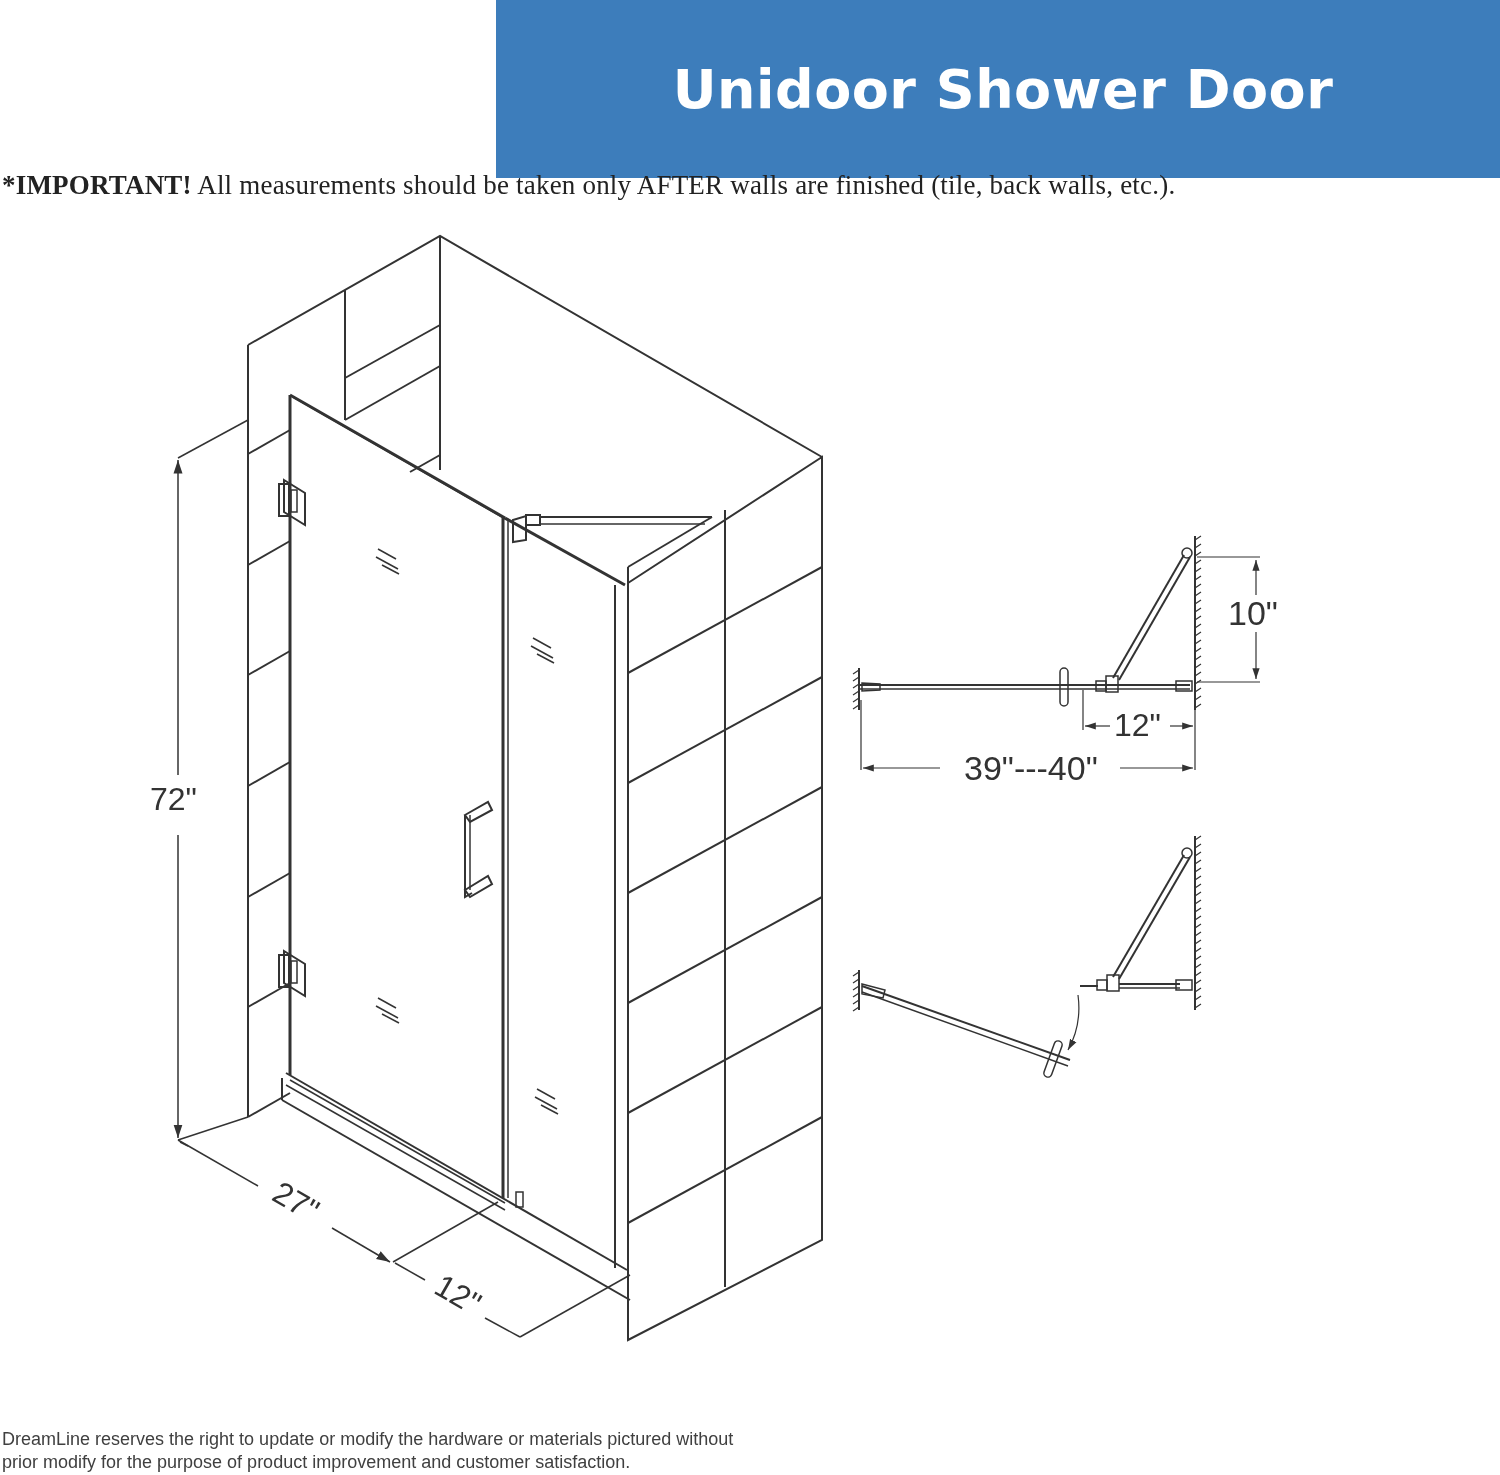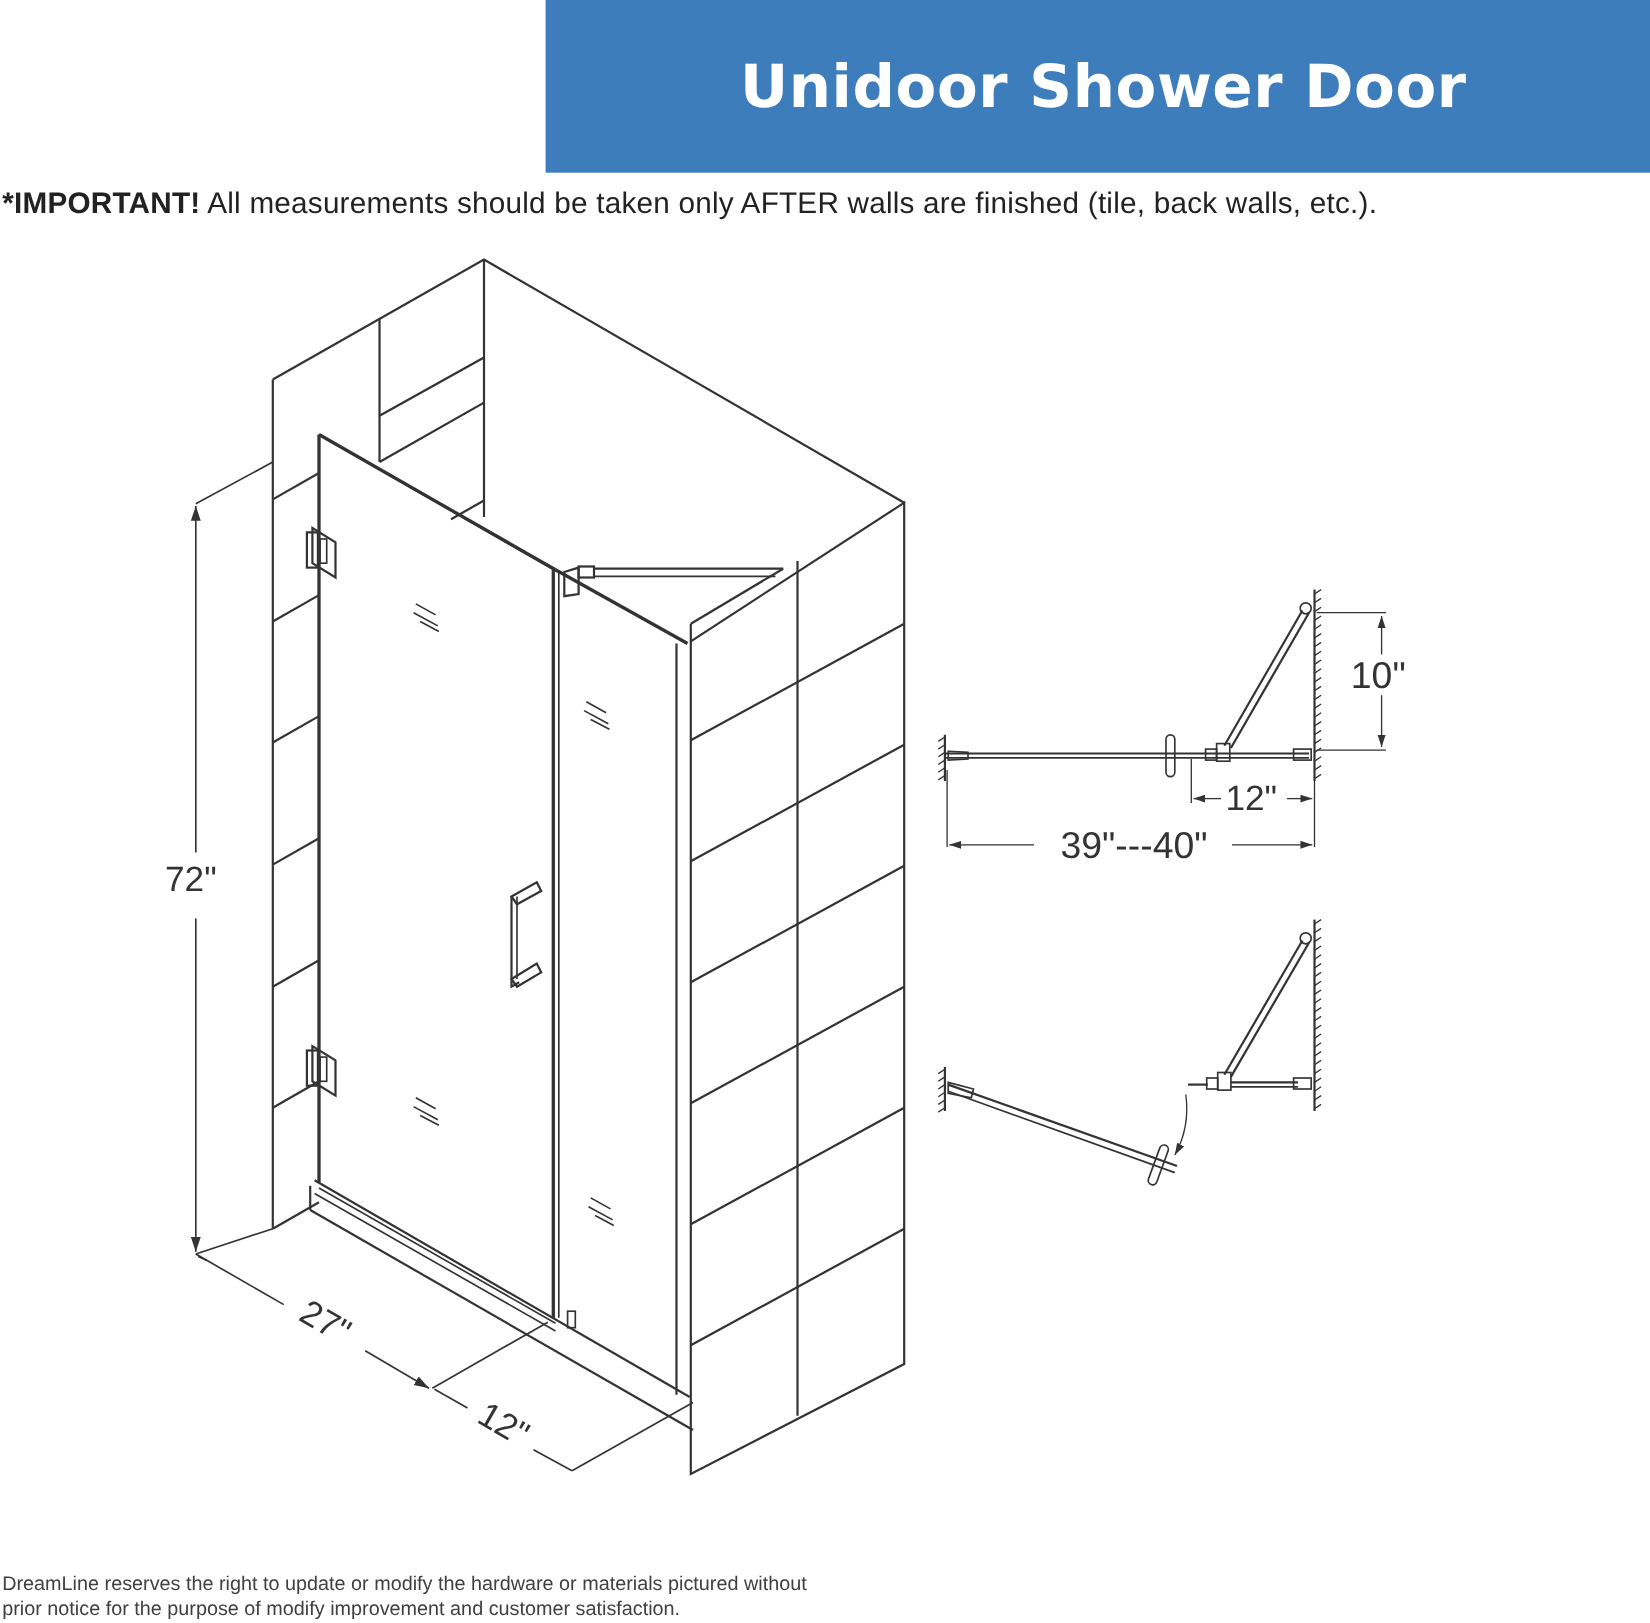--- a/index.html
+++ b/index.html
@@ -1,23 +1,23 @@
 <!DOCTYPE html>
 <html><head>
 <meta charset="utf-8">
 <style>
   html, body { margin: 0; padding: 0; background: #ffffff; }
   body { width: 1500px; height: 1475px; position: relative; overflow: hidden;
          font-family: "Liberation Sans", sans-serif; color: #222; }
-  .banner { position: absolute; left: 496px; top: 0; width: 1004px; height: 157px;
+  .banner { position: absolute; left: 496px; top: 0; width: 1004px; height: 178px;
             background: #3d7dbb; display: flex; align-items: center; justify-content: center; }
   .banner-title { color: #fff; font-family: "DejaVu Sans", sans-serif; font-weight: bold;
                   font-size: 54px; letter-spacing: 0.5px; margin-left: 10px; }
   .notice { position: absolute; left: 2px; top: 170px; font-size: 27px; color: #222;
-            font-family: Liberation Sans, sans-serif; white-space: nowrap; letter-spacing: 0.2px; }
+            font-family: Liberation Serif, serif; white-space: nowrap; letter-spacing: 0.2px; }
   .notice b { font-weight: bold; }
   .diagram { position: absolute; left: 0; top: 0; width: 1500px; height: 1475px; }
   .diagram svg { width: 1500px; height: 1475px; display: block; }
   .dim { font-family: "Liberation Sans", sans-serif; fill: #333; }
   .footer { position: absolute; left: 2px; top: 1428px; font-size: 18px; color: #404040;
             line-height: 23px; width: 800px; }
 </style>
 </head>
 <body>
 
@@ -213,14 +213,14 @@
     <line x1="1195" y1="836" x2="1195" y2="1010" stroke-width="2"></line>
     <g stroke-width="1.2">
       <path d="M1195,840 l6,-4 M1195,848 l6,-4 M1195,856 l6,-4 M1195,864 l6,-4 M1195,872 l6,-4 M1195,880 l6,-4 M1195,888 l6,-4 M1195,896 l6,-4 M1195,904 l6,-4 M1195,912 l6,-4 M1195,920 l6,-4 M1195,928 l6,-4 M1195,936 l6,-4 M1195,944 l6,-4 M1195,952 l6,-4 M1195,960 l6,-4 M1195,968 l6,-4 M1195,976 l6,-4 M1195,984 l6,-4 M1195,992 l6,-4 M1195,1000 l6,-4 M1195,1008 l6,-4"></path>
     </g>
   </g>
 </svg>
 </div>
 
 <div class="footer">
   <div>DreamLine reserves the right to update or modify the hardware or materials pictured without</div>
-  <div>prior notice for the purpose of modify improvement and customer satisfaction.</div>
+  <div>prior modify for the purpose of product improvement and customer satisfaction.</div>
 </div>
 
 </body></html>

